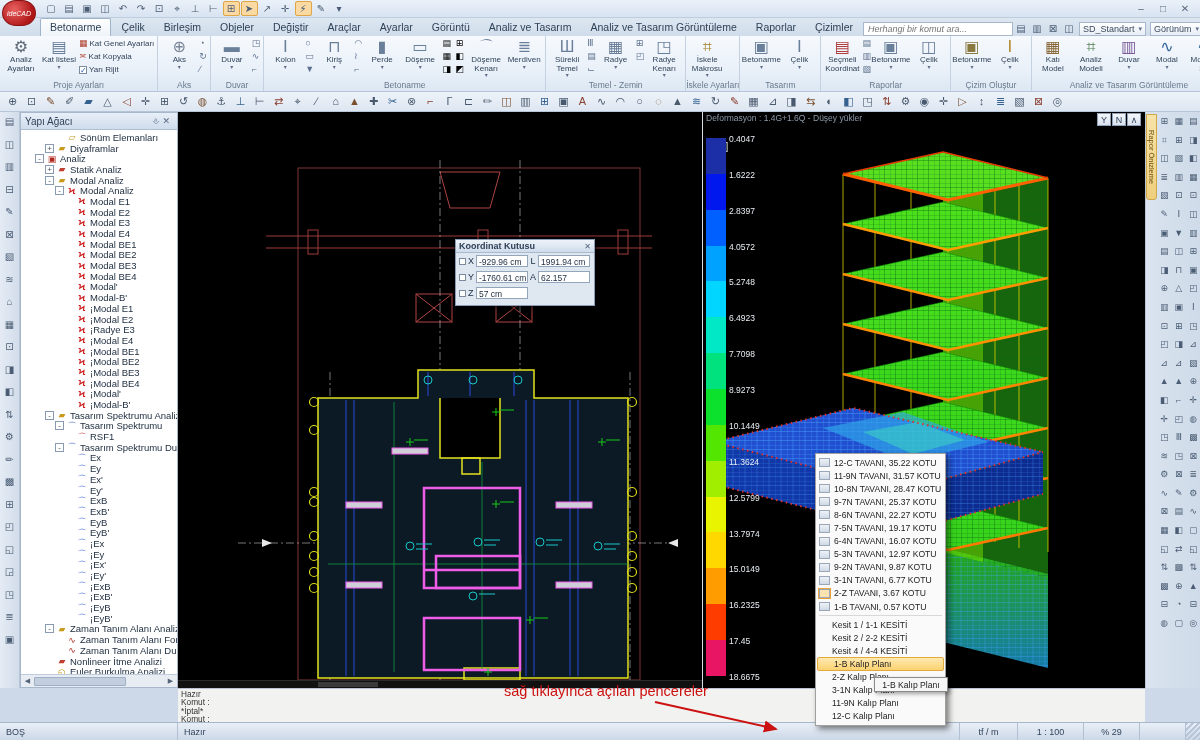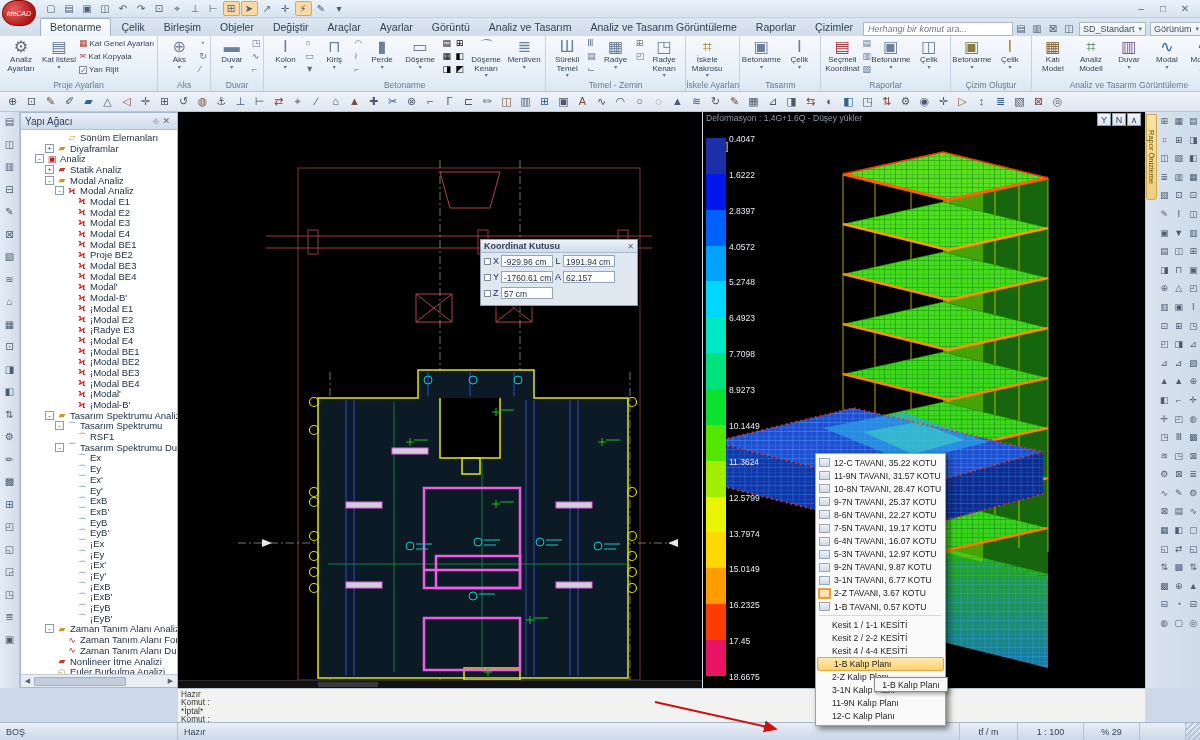--- a/index.html
+++ b/index.html
@@ -88,22 +88,22 @@
   #view3d{position:absolute;left:703px;top:0;width:442px;height:576px;background:#000;overflow:hidden;}
   #v3d-title{position:absolute;left:3px;top:1px;font-size:8.5px;color:#8c9aa8;}
   #v3d-unit{position:absolute;left:3px;top:29px;font-size:10px;color:#d8e0e8;}
   #legend{position:absolute;left:3px;top:26px;width:20px;height:538px;display:flex;flex-direction:column;}
   #legend div{flex:1;}
   .legv{position:absolute;left:26px;font-size:8.5px;color:#e8eef4;}
   #ynbtns{position:absolute;right:4px;top:1px;display:flex;}
   .ynb{width:14px;height:13px;background:linear-gradient(#f4f7fa,#d8e2ee);border:1px solid #8fa2ba;
     font-size:9px;line-height:12px;text-align:center;color:#33445a;margin-left:1px;}
   
-  #koord{position:absolute;left:277px;top:15px;width:158px;height:67px;background:#dfe7f1;
-    border:1px solid #8b9cb4;box-shadow:2px 2px 5px rgba(0,0,0,.55);font-size:9px;z-index:40;margin-left:25px;}
+  #koord{position:absolute;left:277px;top:15px;width:140px;height:67px;background:#dfe7f1;
+    border:1px solid #8b9cb4;box-shadow:2px 2px 5px rgba(0,0,0,.55);font-size:9px;z-index:40;}
   #koord-t{height:13px;background:linear-gradient(#eef3f9,#cfdcec);border-bottom:1px solid #aab9cc;
     display:flex;align-items:center;padding:0 3px;font-weight:bold;color:#2f4156;font-size:9px;}
   #koord-t .x{margin-left:auto;color:#55667c;font-size:8px;}
   .krow{display:flex;align-items:center;height:16px;padding:0 3px;}
   .kcb{width:7px;height:7px;border:1px solid #7a8aa0;background:#fff;margin-right:2px;flex:0 0 7px;}
   .klab{width:8px;color:#20304a;}
   .kfield{width:52px;height:12px;background:#fff;border:1px solid #93a5bb;
     font-size:8.5px;color:#1c2c40;padding:0 2px;line-height:12px;overflow:hidden;white-space:nowrap;}
   .klab2{width:10px;text-align:center;color:#20304a;}
   
@@ -588,21 +588,21 @@
           <span>Modal E4</span>
         </div>
         <div class="trow" style="padding-left: 44px;">
           <span style="width: 11px; flex: 0 0 11px;"></span>
           <span class="tico ic-modal">Ϟ</span>
           <span>Modal BE1</span>
         </div>
         <div class="trow" style="padding-left: 44px;">
           <span style="width: 11px; flex: 0 0 11px;"></span>
           <span class="tico ic-modal">Ϟ</span>
-          <span>Proje BE2</span>
+          <span>Modal BE2</span>
         </div>
         <div class="trow" style="padding-left: 44px;">
           <span style="width: 11px; flex: 0 0 11px;"></span>
           <span class="tico ic-modal">Ϟ</span>
           <span>Modal BE3</span>
         </div>
         <div class="trow" style="padding-left: 44px;">
           <span style="width: 11px; flex: 0 0 11px;"></span>
           <span class="tico ic-modal">Ϟ</span>
           <span>Modal BE4</span>
@@ -1263,20 +1263,21 @@
   <div class="scell" style="width:178px;">BOŞ</div>
   <div class="scell" style="flex:1;">Hazır</div>
   <div class="scell" style="width:58px;justify-content:center;">tf / m</div>
   <div class="scell" style="width:66px;justify-content:center;">1 : 100</div>
   <div class="scell" style="width:56px;justify-content:center;">% 29</div>
   <div class="scell" style="width:46px;"></div>
   <div id="grip"></div>
 </div>
 
 <div id="anno">
+  <div>sağ tıklayınca açılan pencereler</div>
 </div>
 <svg id="arrowsvg">
   <defs>
       <marker id="ah" markerWidth="8" markerHeight="8" refX="6" refY="3" orient="auto">
     <path d="M0 0 L7 3 L0 6 Z" fill="#cc1111"></path>
       </marker>
     </defs>
   <line x1="655" y1="702" x2="776" y2="729" stroke="#cc1111" stroke-width="2" marker-end="url(#ah)"></line>
 </svg>
 

